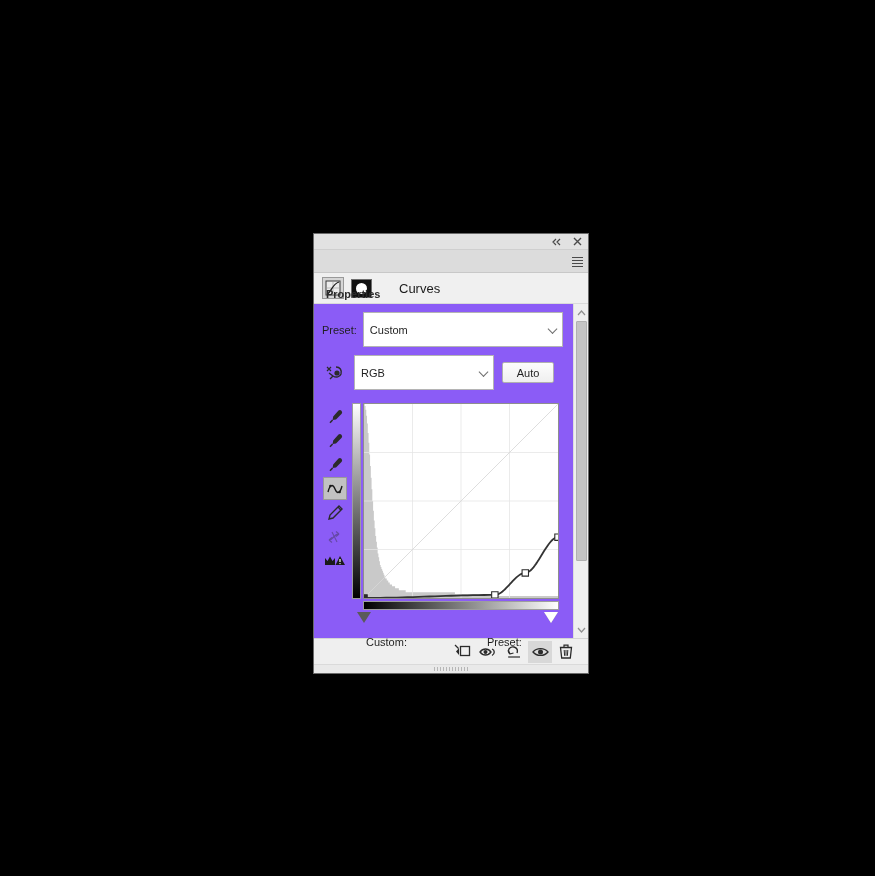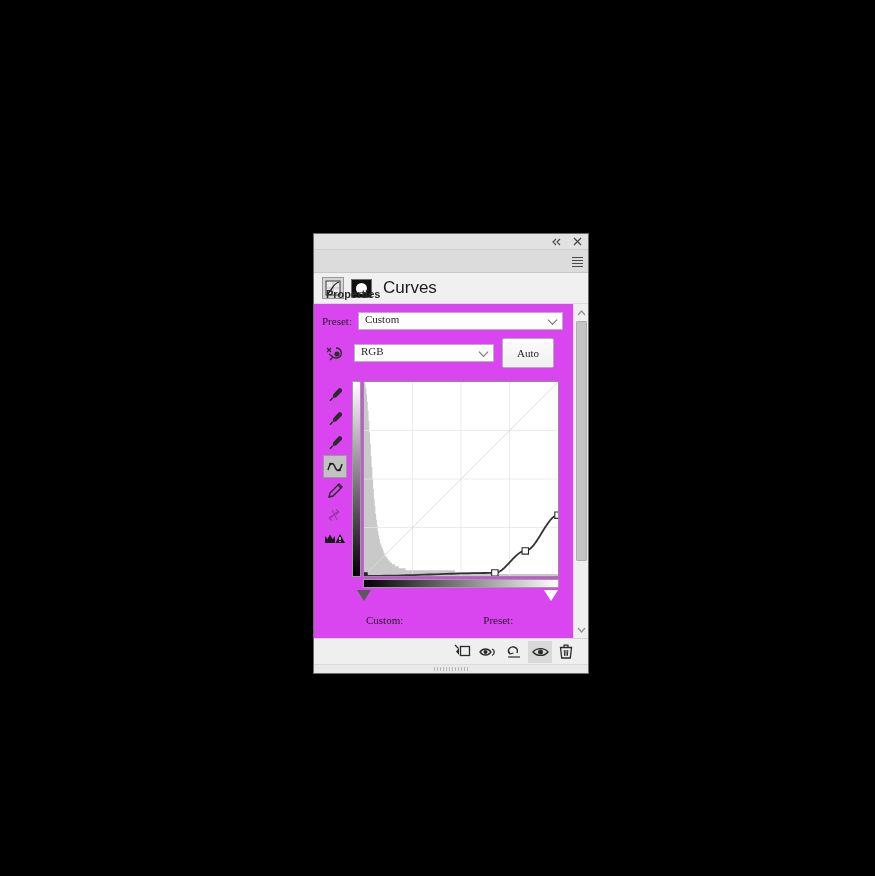--- a/index.html
+++ b/index.html
@@ -85,60 +85,59 @@
   .mask-thumb {
     width: 21px; height: 19px;
     background: #111;
     border: 1px solid #6e6e6e;
     display: flex; align-items: center; justify-content: center;
     cursor: pointer;
   }
   .mask-thumb .dot {
     width: 11px; height: 11px; border-radius: 50%; background: #fff;
   }
-  .adj-title { font-size: 17px; color: #1a1a1a; margin-left: 4px; }
+  .adj-title { font-size: 13px; color: #1a1a1a; margin-left: 20px; }
 
   
   .body-wrap { flex: 1 1 auto; display: flex; min-height: 0; }
   .body-main {
     flex: 1 1 auto; position: relative;
-    background: #d946ef;
+    background: #8b5cf6;
     padding: 8px 10px 0 8px;
-    font-family: Liberation Serif, serif;
   }
 
   
   .row { display: flex; align-items: center; gap: 6px; }
   .row-preset { margin-bottom: 8px; }
   .lbl { font-size: 11px; color: #1f1f1f; }
   .select {
     position: relative;
-    height: 18px;
+    height: 35px;
     background: #fff;
     border: 1px solid #b4b4b4;
-    display: flex; align-items: flex-start;
+    display: flex; align-items: center;
     padding: 0 18px 0 6px;
     font-size: 11px; color: #1f1f1f;
     cursor: pointer;
   }
   .select .chev {
     position: absolute; right: 6px; top: 50%;
     width: 7px; height: 7px;
     border-right: 1px solid #6f6f6f;
     border-bottom: 1px solid #6f6f6f;
     transform: translateY(-65%) rotate(45deg);
   }
   .preset-select { flex: 1 1 auto; }
 
   
   .row-channel { margin-bottom: 13px; gap: 8px; }
   .auto-opts-icon { width: 24px; height: 20px; display: flex; align-items: center; justify-content: center; cursor: pointer; }
   .channel-select { width: 140px; }
   .btn-auto {
-    width: 52px; height: 30px;
+    width: 52px; height: 21px;
     background: linear-gradient(#fdfdfd, #efefef);
     border: 1px solid #b0b0b0;
     border-radius: 2px;
     font-size: 11px; color: #1f1f1f;
     display: flex; align-items: center; justify-content: center;
     cursor: pointer;
   }
 
   
   .graph-region { display: flex; gap: 4px; }

